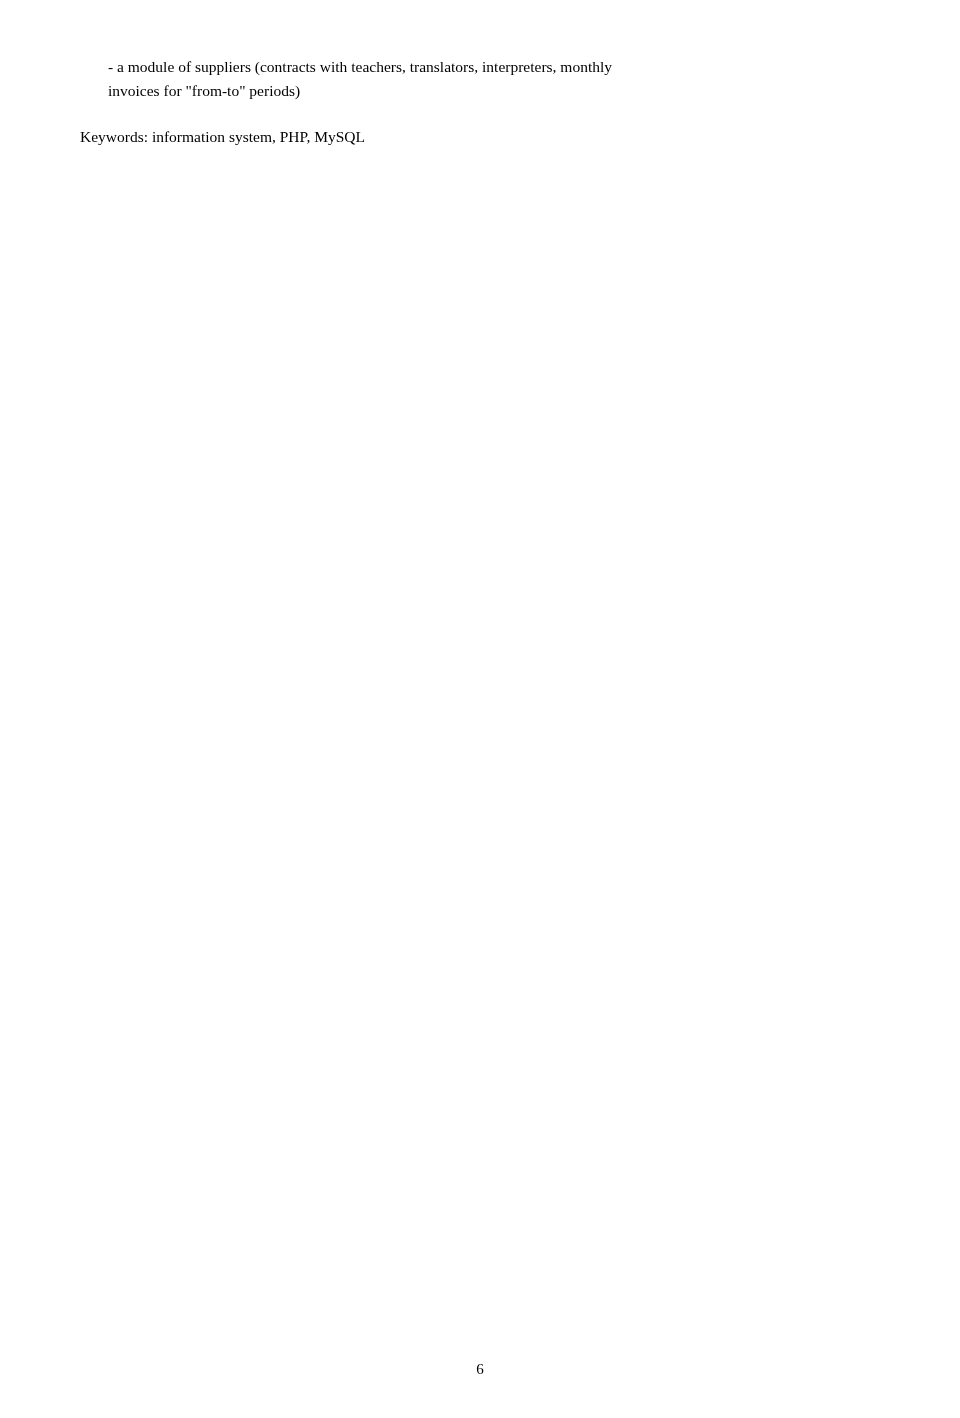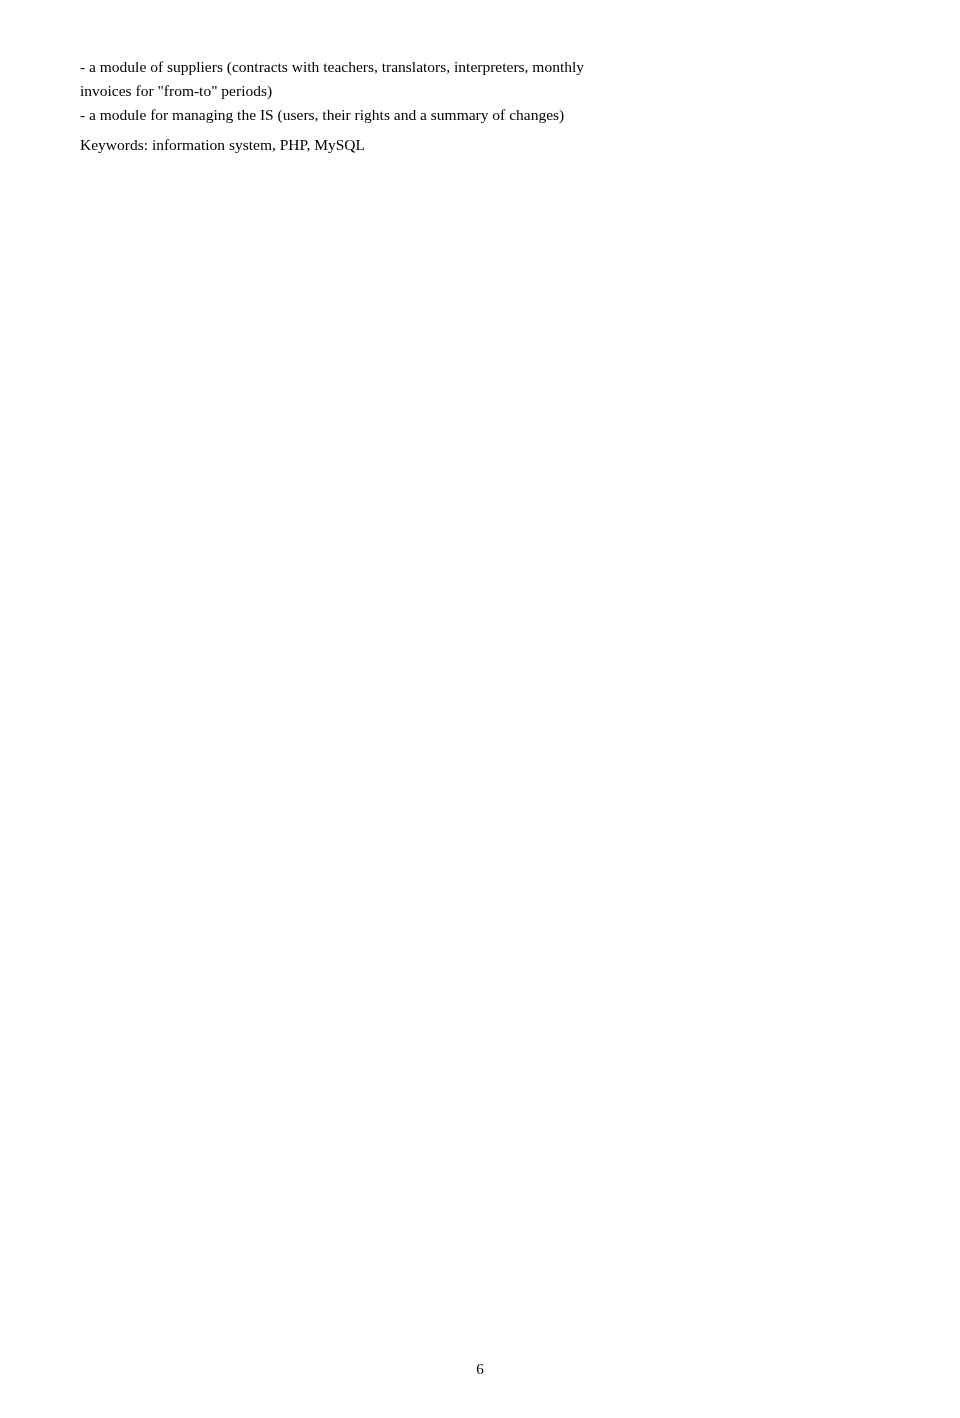--- a/index.html
+++ b/index.html
@@ -26,43 +26,43 @@
     }
 
     .main-content {
       line-height: 1.55;
       font-size: 15.5px;
     }
 
     .content-paragraph {
       margin-bottom: 0;
       text-indent: 0;
+      margin-left: 28px;
     }
 
     .keywords-section {
-      margin-top: 6px;
+      margin-top: 22px;
     }
 
     .page-number {
       position: absolute;
       bottom: 40px;
       left: 50%;
       transform: translateX(-50%);
       font-size: 15px;
       color: #000000;
     }
   </style>
 </head>
 <body>
 
 <div class="page">
   <div class="main-content">
     <p class="content-paragraph">- a module of suppliers (contracts with teachers, translators, interpreters, monthly</p>
     <p class="content-paragraph">invoices for "from-to" periods)</p>
-    <p class="content-paragraph">- a module for managing the IS (users, their rights and a summary of changes)</p>
 
     <div class="keywords-section">
       <p>Keywords: information system, PHP, MySQL</p>
     </div>
   </div>
 
   <div class="page-number">6</div>
 </div>
 
 </body></html>

